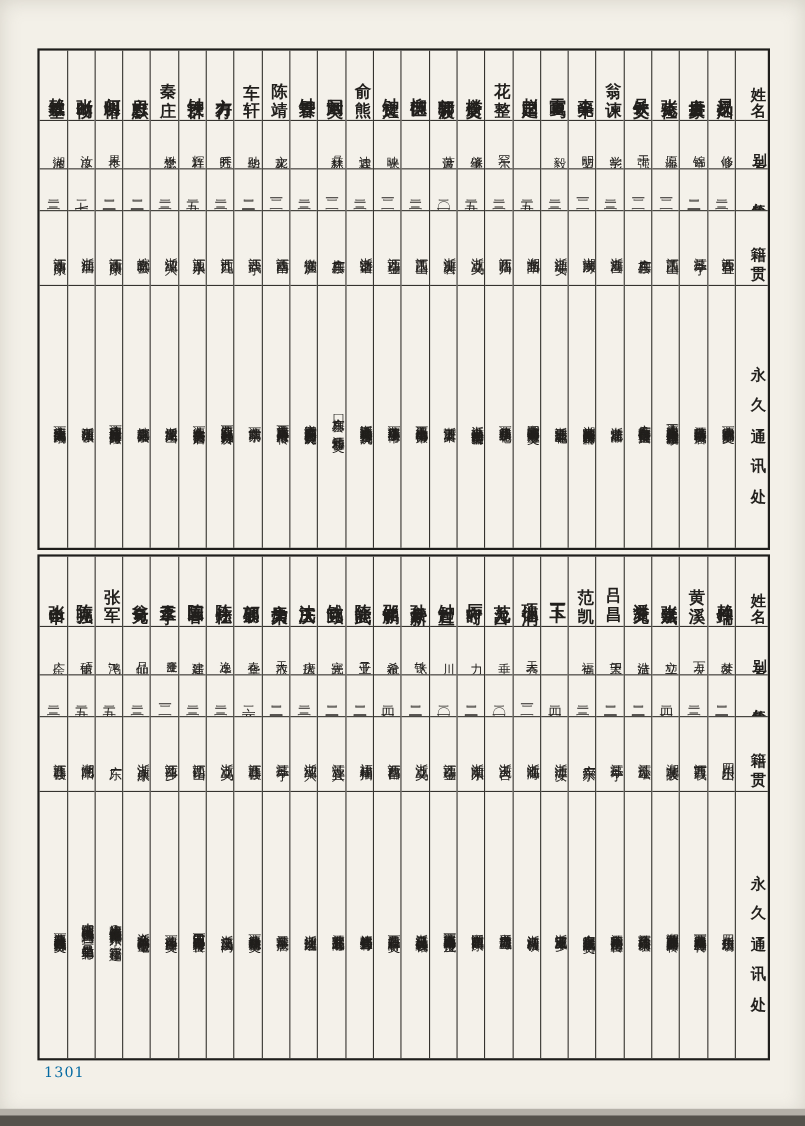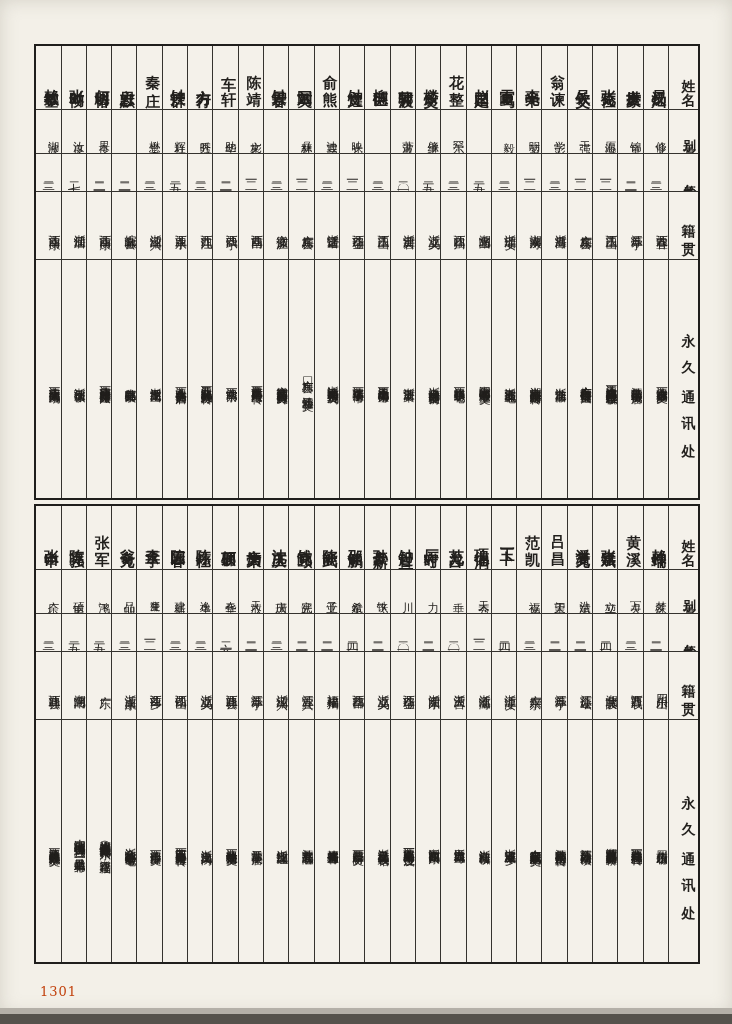--- a/index.html
+++ b/index.html
@@ -44,23 +44,22 @@
 
   .col.header .cell{font-weight:bold;}
   .col.header .hname   {height:64px;font-size:14px;letter-spacing:14px;padding-top:9px;}
   .col.header .halias  {height:44px;font-size:13px;letter-spacing:5px;padding-top:5px;}
   .col.header .hage    {height:38px;font-size:12.5px;letter-spacing:1px;padding-top:4px;}
   .col.header .horigin {height:68px;font-size:14px;letter-spacing:18px;padding-top:11px;}
   .col.header .haddress{flex:1;border-bottom:none;font-size:14px;letter-spacing:28px;padding-top:24px;}
 
   .page-number{
     position:absolute;left:40px;top:968px;
-    font-size:13px;color:#c2410c;letter-spacing:1px;
+    font-size:13px;color:#0369a1;letter-spacing:1px;
     font-family:"DejaVu Serif","Liberation Serif",serif;
-    margin-top:16px;
   }
 </style>
 </head>
 <body>
 
 <div class="paper">
   <div class="book-table">
     <div class="section top">
         <div class="col header">
           <div class="cell hname">姓名</div>

